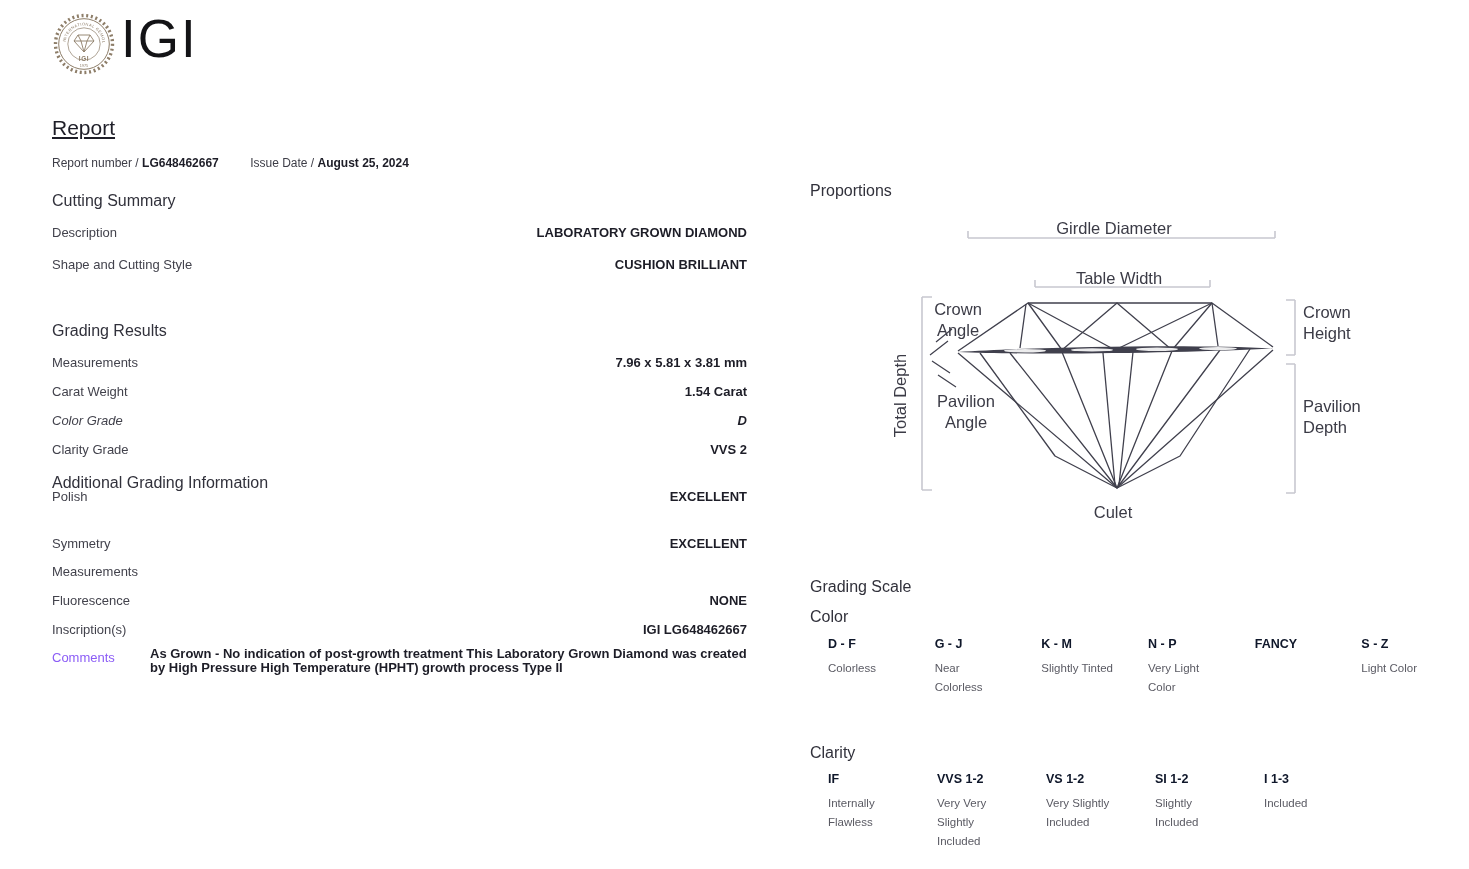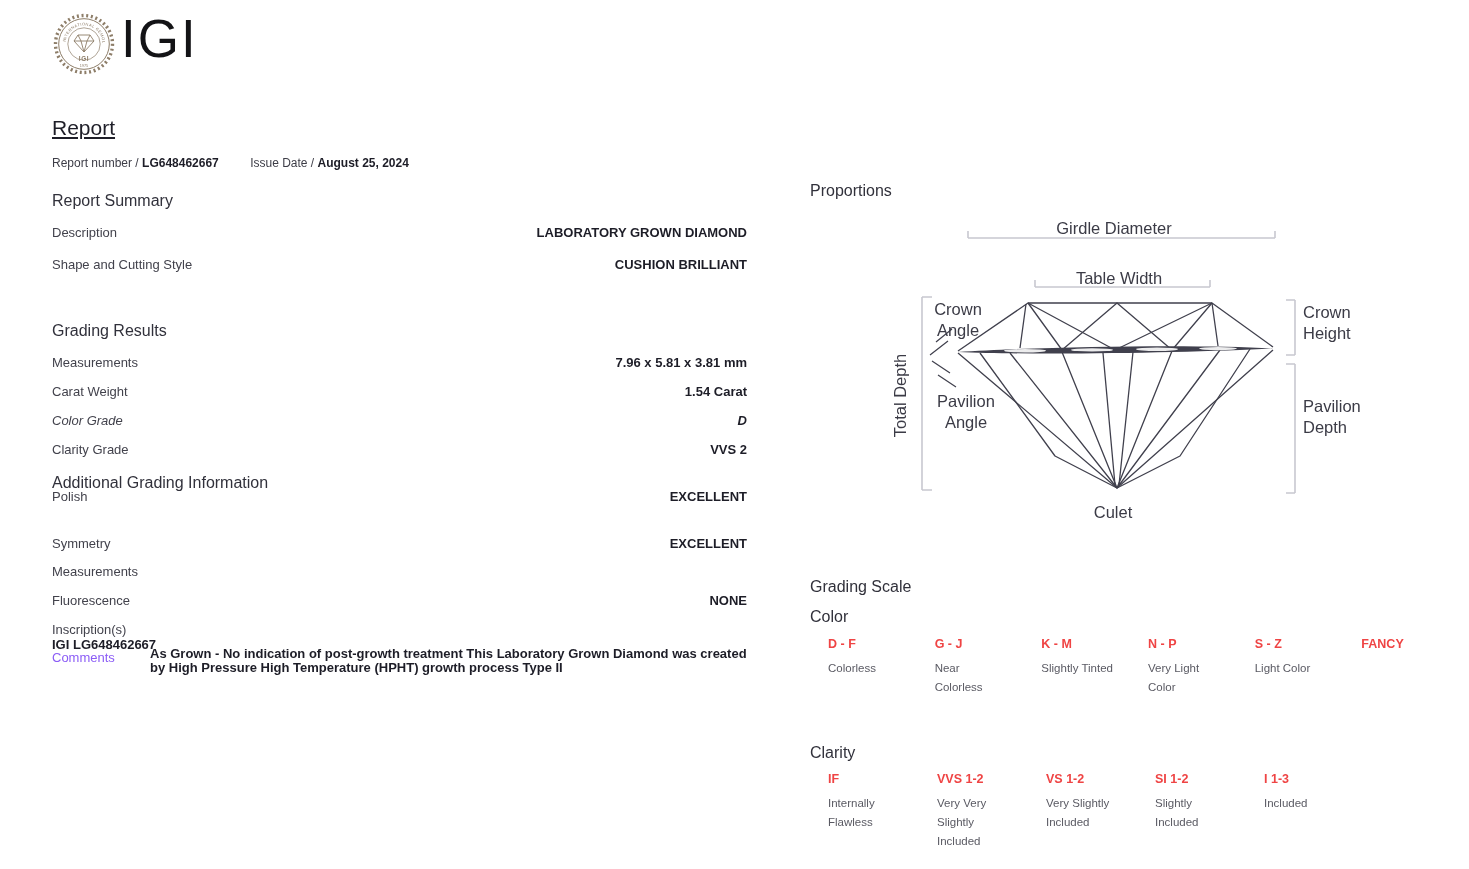--- a/index.html
+++ b/index.html
@@ -28,21 +28,21 @@
   
   .diagram { position:absolute; left:800px; top:205px; width:620px; height:330px; }
   .diagram svg { position:absolute; left:0; top:0; }
   .dlabel { position:absolute; font-size:16.5px; line-height:21px; color:#3b3b46; }
   .dl-center { text-align:center;margin-top:8px; }
   .dl-rot { transform:rotate(-90deg); transform-origin:center center; text-align:center; white-space:nowrap; }
 
   
   .scale-grid { position:absolute; display:flex; }
   .scale-col { width:109px; padding-right:6px; }
-  .scale-col .grade { font-size:12.5px; font-weight:700; color:#ef4444; }
+  .scale-col .grade { font-size:12.5px; font-weight:700; color:#0f172a; }
   .scale-col .desc { margin-top:8px; font-size:11.5px; color:#5a5a63; line-height:1.65; white-space:pre-line; }
 </style>
 </head>
 <body>
 
 <div id="page">
 
   <div class="seal">
     <svg width="64" height="68" viewBox="0 0 64 68">
       <g stroke="#8d7d68" fill="none">
@@ -65,21 +65,21 @@
   <div class="wordmark">IGI</div>
 
   <div class="h-title" style="top:116px;">Report</div>
   <div class="meta" style="top:156px;">
     <span>Report number /</span>
     <b>LG648462667</b><span class="gap"></span>
     <span>Issue Date /</span>
     <b>August 25, 2024</b>
   </div>
 
-  <div class="h-sec" style="left:52px; top:192px;">Report Summary</div>
+  <div class="h-sec" style="left:52px; top:192px;">Cutting Summary</div>
   <div class="row" style="top:257px;">
     <span class="lbl">Shape and Cutting Style</span>
     <span class="val">CUSHION BRILLIANT</span>
   </div>
   <div class="row" style="top:225px;">
     <span class="lbl">Description</span>
     <span class="val">LABORATORY GROWN DIAMOND</span>
   </div>
 
   <div class="h-sec" style="left:52px; top:322px;">Grading Results</div>
@@ -110,21 +110,21 @@
     <span class="val">EXCELLENT</span>
   </div>
   <div class="row" style="top:564px;">
     <span class="lbl">Measurements</span>
     <span class="val"></span>
   </div>
   <div class="row" style="top:593px;">
     <span class="lbl">Fluorescence</span>
     <span class="val">NONE</span>
   </div>
-  <div class="row" style="top:622px;flex-direction:column;">
+  <div class="row" style="top:622px;">
     <span class="lbl">Inscription(s)</span>
     <span class="val">IGI LG648462667</span>
   </div>
   <div class="comments-lbl">Comments</div>
   <div class="comments-txt">As Grown - No indication of post-growth treatment This Laboratory Grown Diamond was created by High Pressure High Temperature (HPHT) growth process Type II</div>
 
   <div class="h-sec" style="left:810px; top:182px;">Proportions</div>
 
   <div class="diagram">
     <svg width="620" height="330" viewBox="0 0 620 330">
@@ -187,26 +187,26 @@
     <div class="scale-col">
       <div class="grade">K - M</div>
       <div class="desc">Slightly Tinted</div>
     </div>
     <div class="scale-col">
       <div class="grade">N - P</div>
       <div class="desc">Very Light
 Color</div>
     </div>
     <div class="scale-col">
+      <div class="grade">FANCY</div>
+      <div class="desc"></div>
+    </div>
+    <div class="scale-col">
       <div class="grade">S - Z</div>
       <div class="desc">Light Color</div>
-    </div>
-    <div class="scale-col">
-      <div class="grade">FANCY</div>
-      <div class="desc"></div>
     </div>
   </div>
 
   <div class="h-sec" style="left:810px; top:744px;">Clarity</div>
 
   <div class="scale-grid" style="left:828px; top:772px; width:560px;">
     <div class="scale-col">
       <div class="grade">IF</div>
       <div class="desc">Internally
 Flawless</div>

